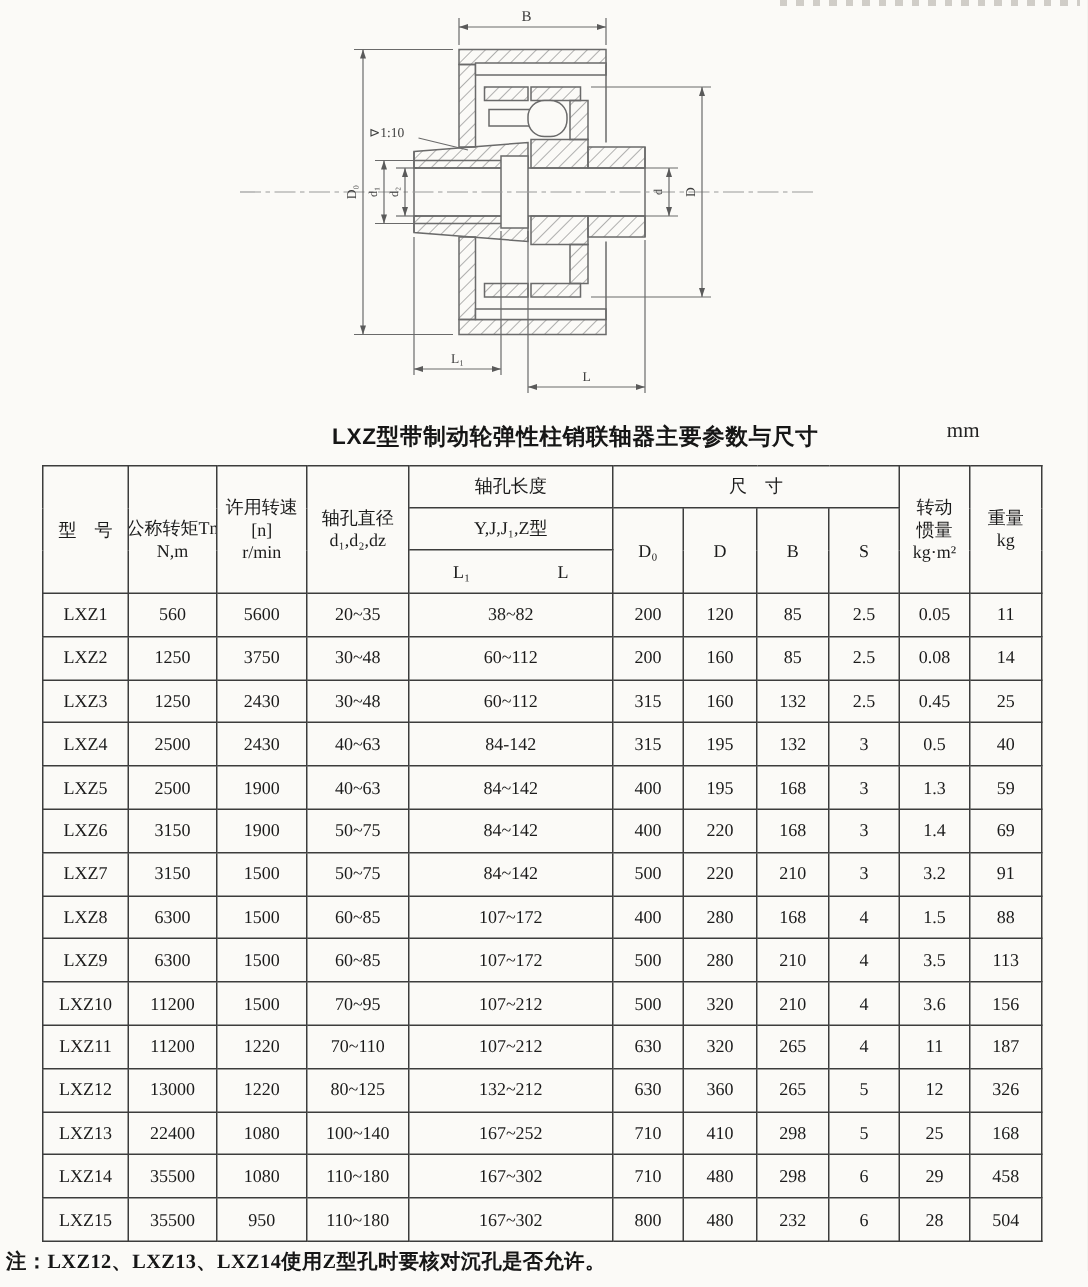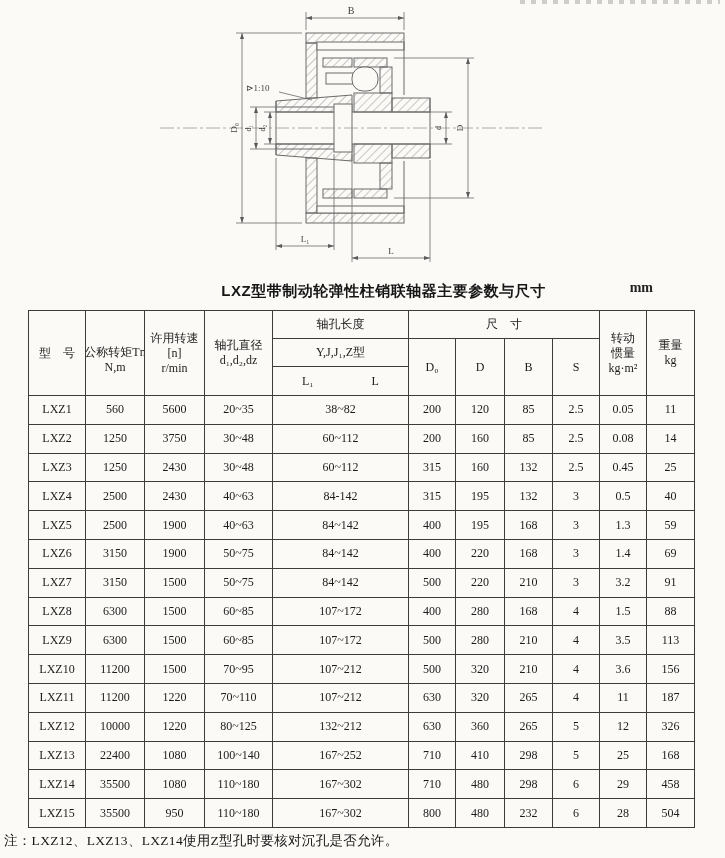--- a/index.html
+++ b/index.html
@@ -23,21 +23,21 @@
   .title-row{
     position:absolute;top:276px;left:0;width:725px;height:30px;
     display:flex;align-items:center;justify-content:center;
   }
   .doc-title{
     font-family:"Liberation Sans","DejaVu Sans",sans-serif;
     font-weight:600;font-size:15px;letter-spacing:.5px;color:#161616;margin-left:42px;
   }
   .unit{
     position:absolute;right:72px;top:4px;
-    font-size:14px;font-weight:700;color:#222;
+    font-size:14px;font-weight:400;color:#222;
     font-family:"Liberation Serif","DejaVu Serif",serif;
   }
   table.spec{
     position:absolute;top:310px;left:28px;
     width:666px;table-layout:fixed;border-collapse:collapse;
   }
   table.spec th,table.spec td{
     border:1px solid #3c3c3c;
     font-weight:400;font-size:12px;color:#1b1b1b;
     text-align:center;vertical-align:middle;
@@ -45,21 +45,21 @@
     overflow:hidden;white-space:nowrap;
   }
   tr.h1{height:28px;} tr.h2{height:28px;} tr.h3{height:29px;}
   tr.body-row{height:28.8px;}
   .vstack{display:flex;flex-direction:column;justify-content:center;align-items:center;height:100%;}
   .vstack.spread{justify-content:space-evenly;}
   .vstack.top{justify-content:center;padding-top:14px;box-sizing:border-box;}
   .lrow{display:flex;justify-content:space-around;align-items:center;width:100%;}
   .footnote{
     position:absolute;top:832px;left:4px;width:716px;
-    font-size:13.5px;color:#161616;letter-spacing:.3px;
+    font-size:13.5px;color:#161616;letter-spacing:.3px;font-weight:bold;
   }
   svg text{fill:#3f3f3f;font-family:"Liberation Serif","DejaVu Serif",serif;}
 </style>
 </head>
 <body>
 
 <div class="page">
 
   <div class="remnant"></div>
 
@@ -393,21 +393,21 @@
           <td>107~212</td>
           <td>630</td>
           <td>320</td>
           <td>265</td>
           <td>4</td>
           <td>11</td>
           <td>187</td>
         </tr>
         <tr class="body-row">
           <td>LXZ12</td>
-          <td>10000</td>
+          <td>13000</td>
           <td>1220</td>
           <td>80~125</td>
           <td>132~212</td>
           <td>630</td>
           <td>360</td>
           <td>265</td>
           <td>5</td>
           <td>12</td>
           <td>326</td>
         </tr>

